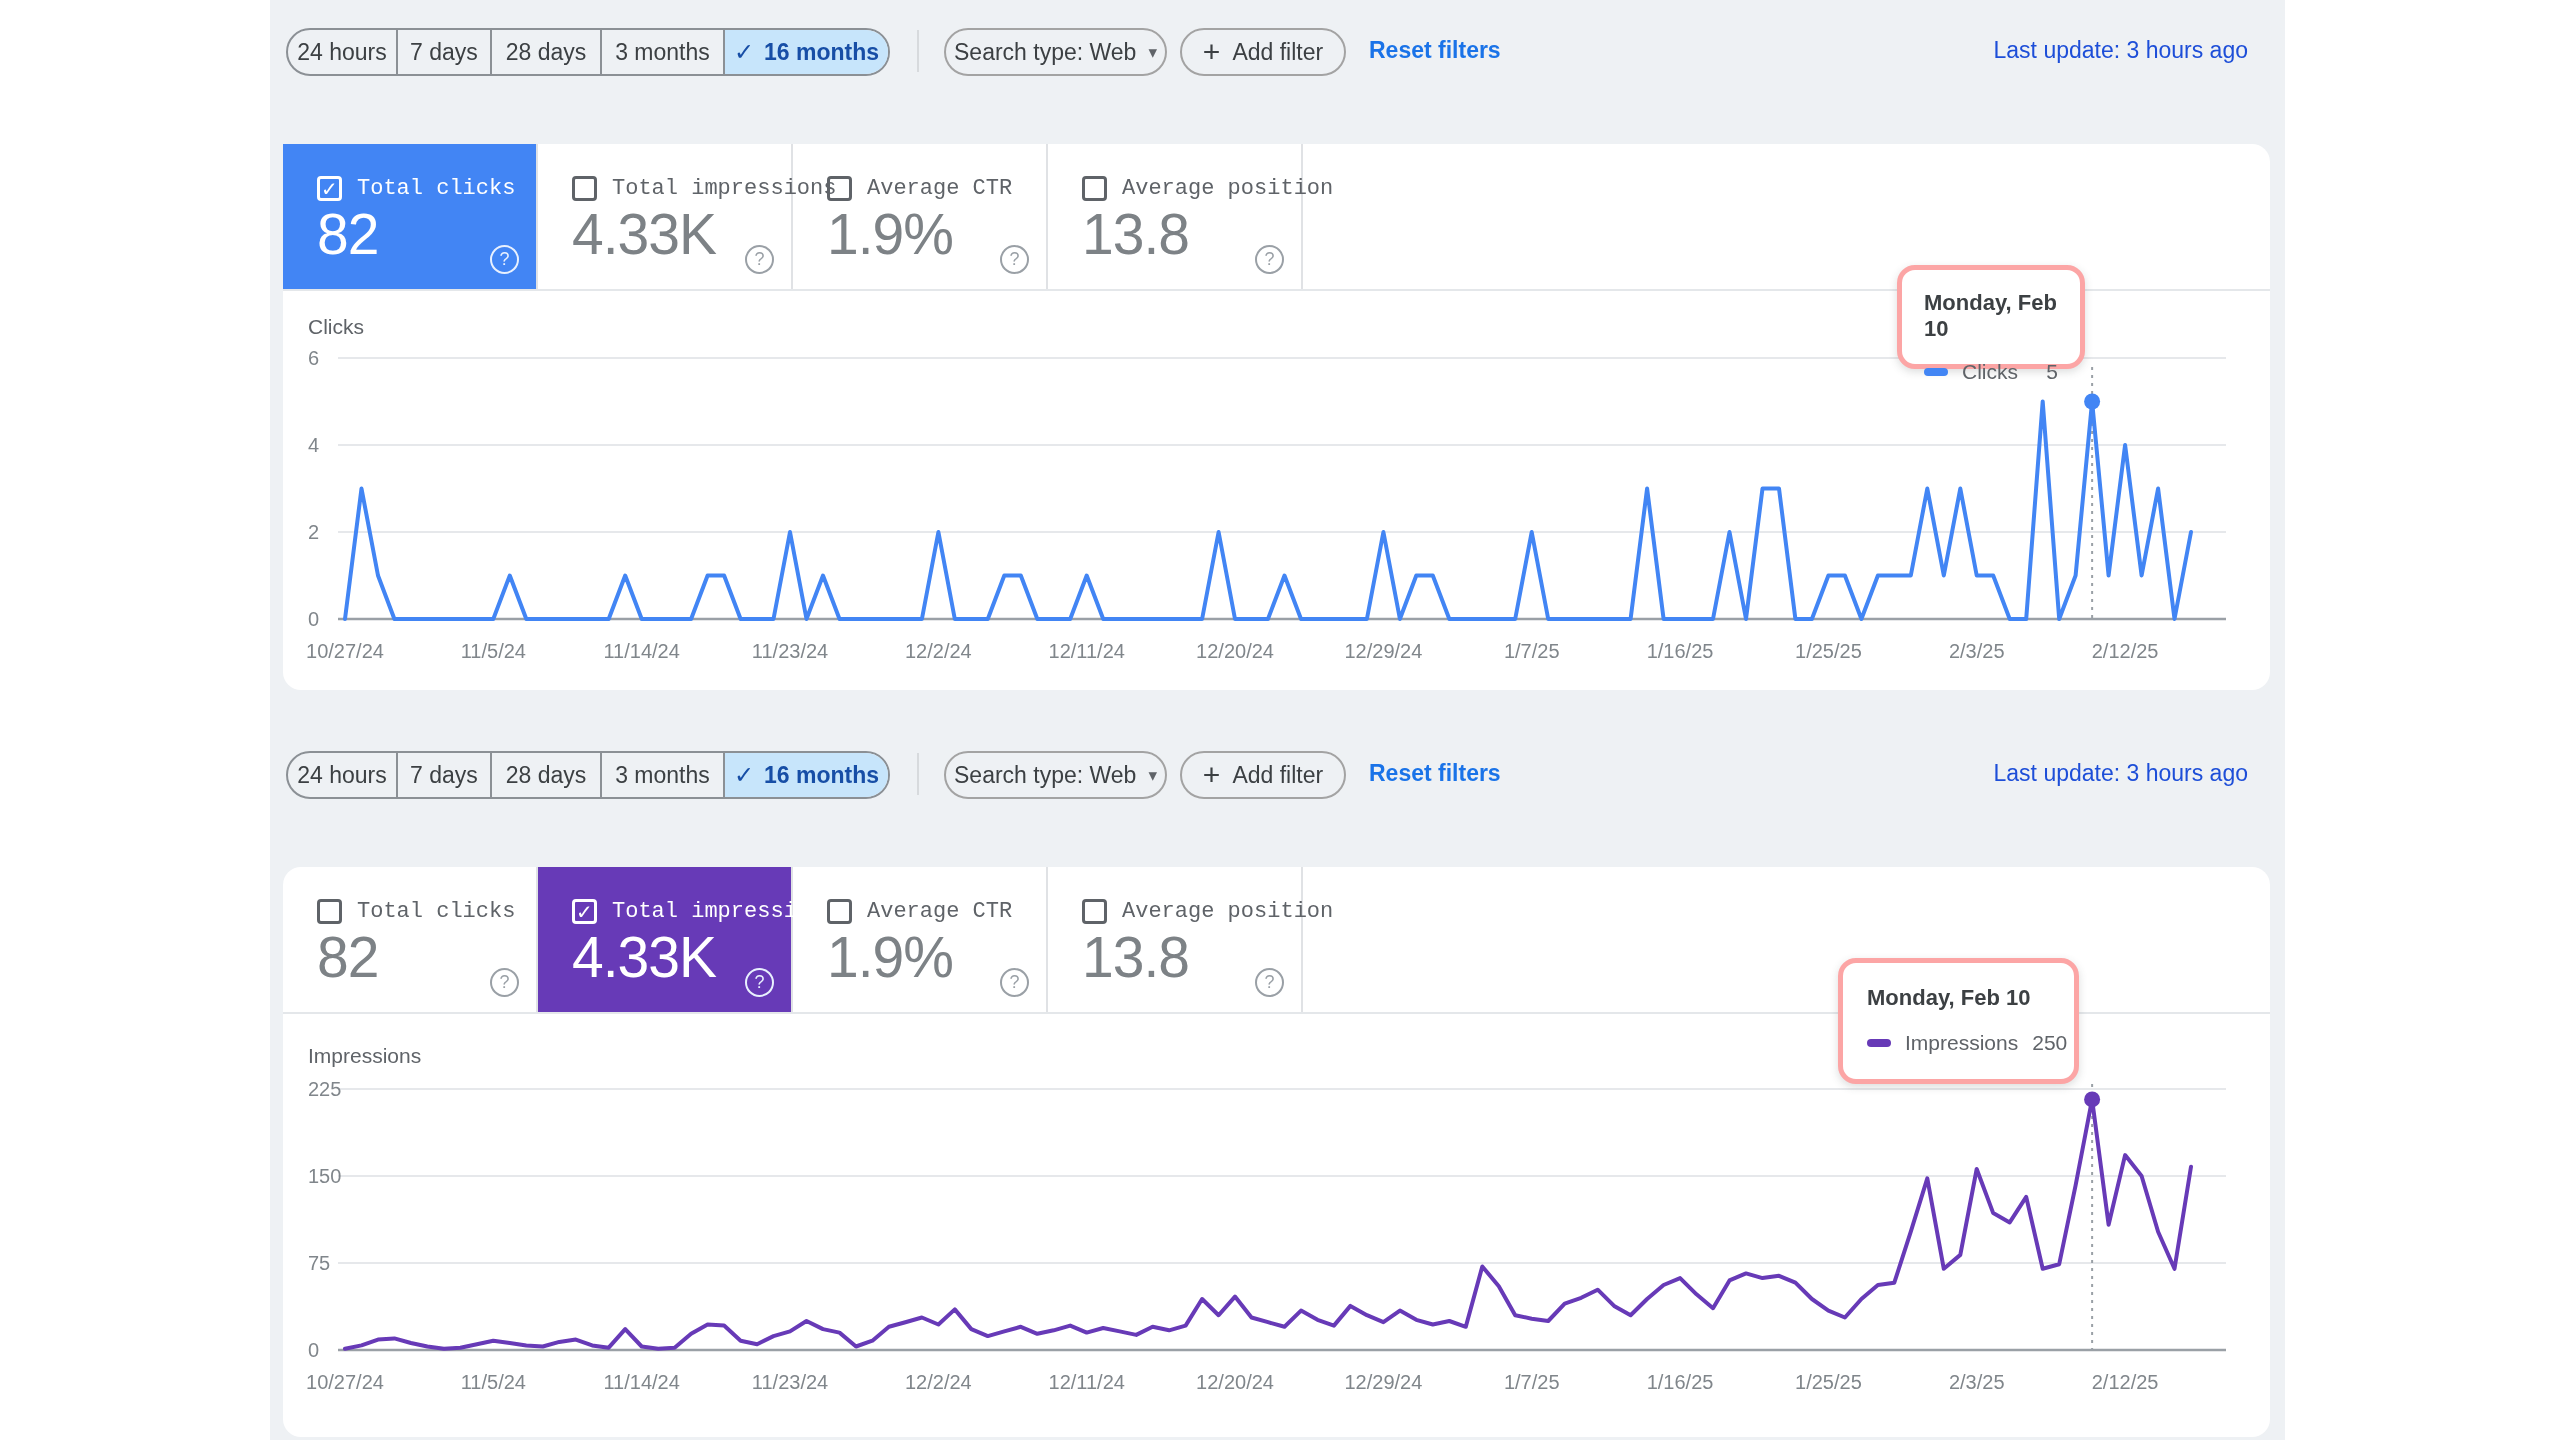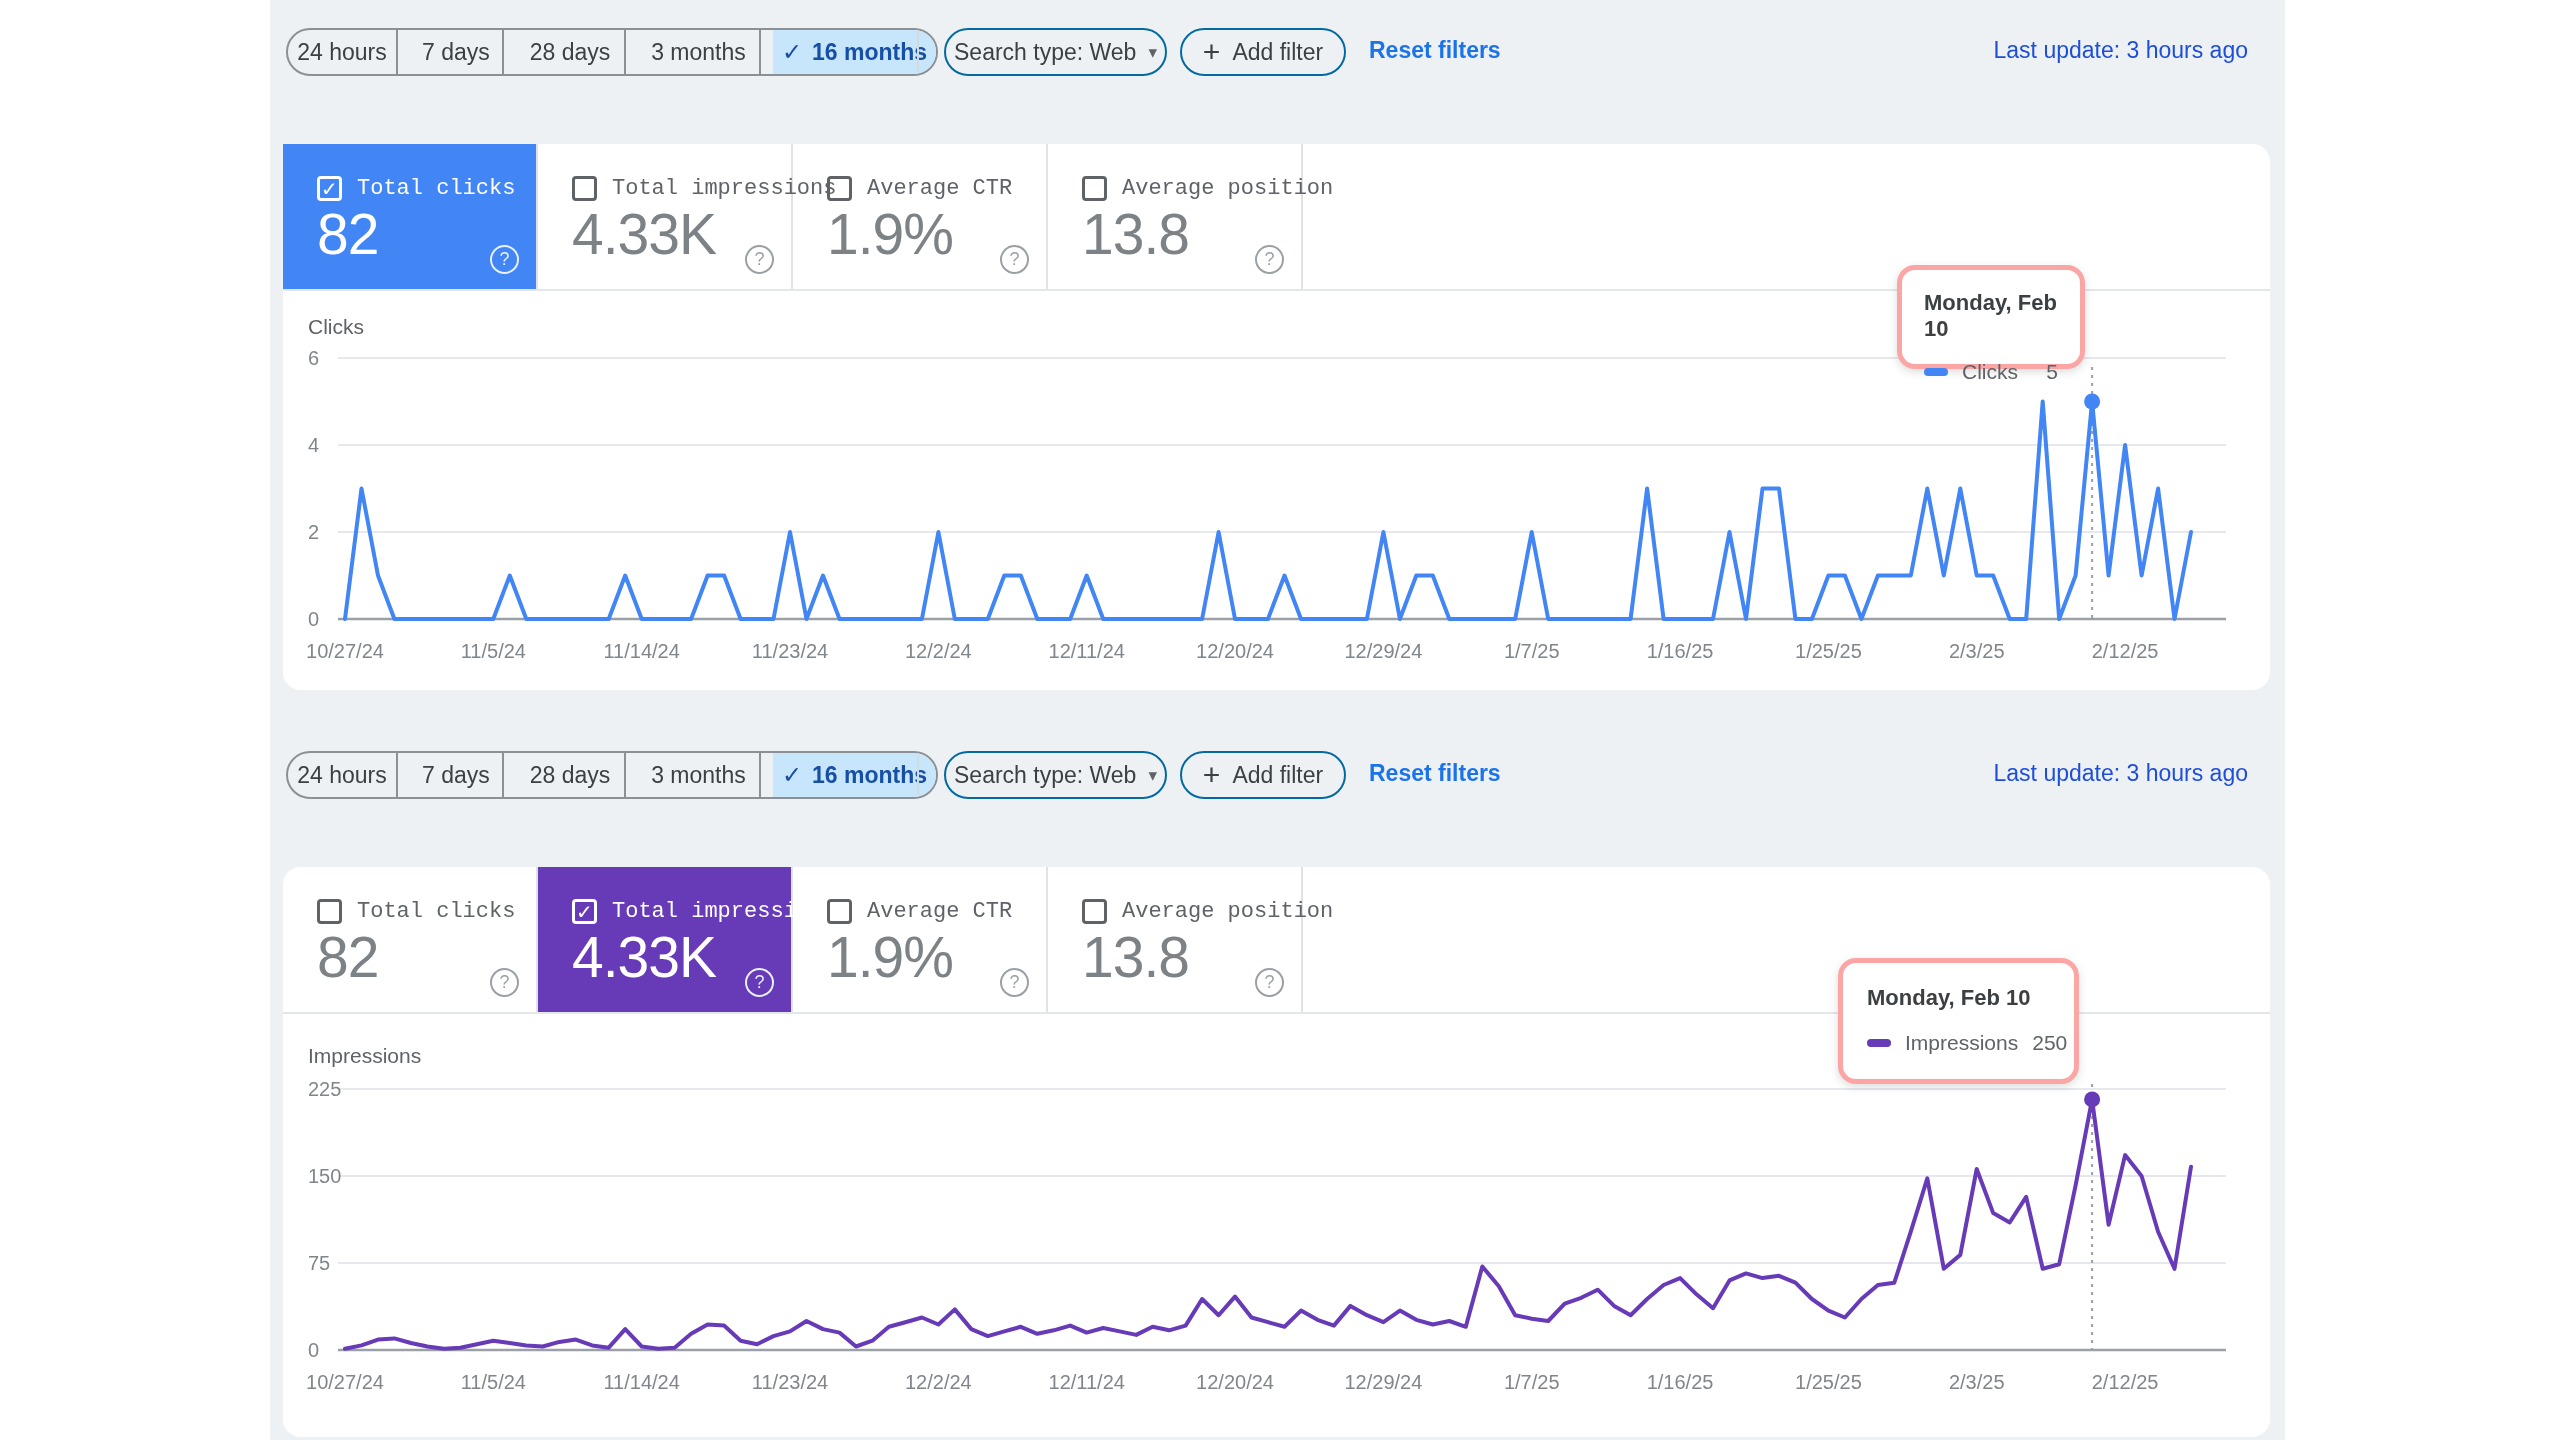--- a/index.html
+++ b/index.html
@@ -1,26 +1,26 @@
 <!DOCTYPE html>
 <html><head>
 <meta charset="utf-8">
 <style>
   html,body{margin:0;padding:0;background:#ffffff;font-family:"Liberation Sans","DejaVu Sans",sans-serif;}
   #screen{position:relative;width:2560px;height:1440px;overflow:hidden;background:#ffffff;}
   #gray-col{position:absolute;left:270px;top:0;width:2015px;height:1440px;background:#eef1f4;}
 
   
-  .chip-group{position:absolute;display:flex;align-items:stretch;height:44px;border:2px solid #8b9095;border-radius:26px;overflow:hidden;background:transparent;box-sizing:content-box;gap:12px;}
+  .chip-group{position:absolute;display:flex;align-items:stretch;height:44px;border:2px solid #8b9095;border-radius:26px;overflow:hidden;background:transparent;box-sizing:content-box;}
   .chip{display:flex;align-items:center;justify-content:center;gap:10px;font-size:23px;color:#3c4043;border-right:2px solid #8b9095;box-sizing:border-box;cursor:pointer;white-space:nowrap;}
   .chip:last-child{border-right:none;}
   .chip.selected{font-weight:700;}
   .chip-check{font-size:24px;line-height:1;}
   .vdivider{position:absolute;width:2px;background:#d7dadd;}
-  .pill-btn{position:absolute;height:44px;border:2px solid #0369a1;border-radius:26px;display:flex;align-items:center;justify-content:center;gap:12px;font-size:23px;color:#3c4043;cursor:pointer;box-sizing:content-box;background:transparent;}
+  .pill-btn{position:absolute;height:44px;border:2px solid #a3a3a3;border-radius:26px;display:flex;align-items:center;justify-content:center;gap:12px;font-size:23px;color:#3c4043;cursor:pointer;box-sizing:content-box;background:transparent;}
   .caret{font-size:17px;color:#5f6368;}
   .plus{font-size:30px;font-weight:400;color:#3c4043;line-height:1;}
   .reset-link{position:absolute;height:48px;line-height:48px;font-size:23px;font-weight:700;cursor:pointer;}
   .last-update{position:absolute;width:460px;text-align:right;height:48px;line-height:48px;font-size:23px;color:#1d4ed8;}
 
   
   .panel{position:absolute;left:283px;width:1987px;background:#ffffff;border-radius:18px;overflow:hidden;}
   .cards{position:absolute;left:283px;width:1987px;height:147px;display:flex;border-bottom:2px solid #e4e7ea;box-sizing:border-box;}
   .card{position:relative;width:255px;height:145px;border-right:2px solid #e0e2e5;box-sizing:border-box;padding:32px 0 0 34px;cursor:pointer;background:transparent;}
   .card-label-row{display:flex;align-items:center;gap:15px;}

